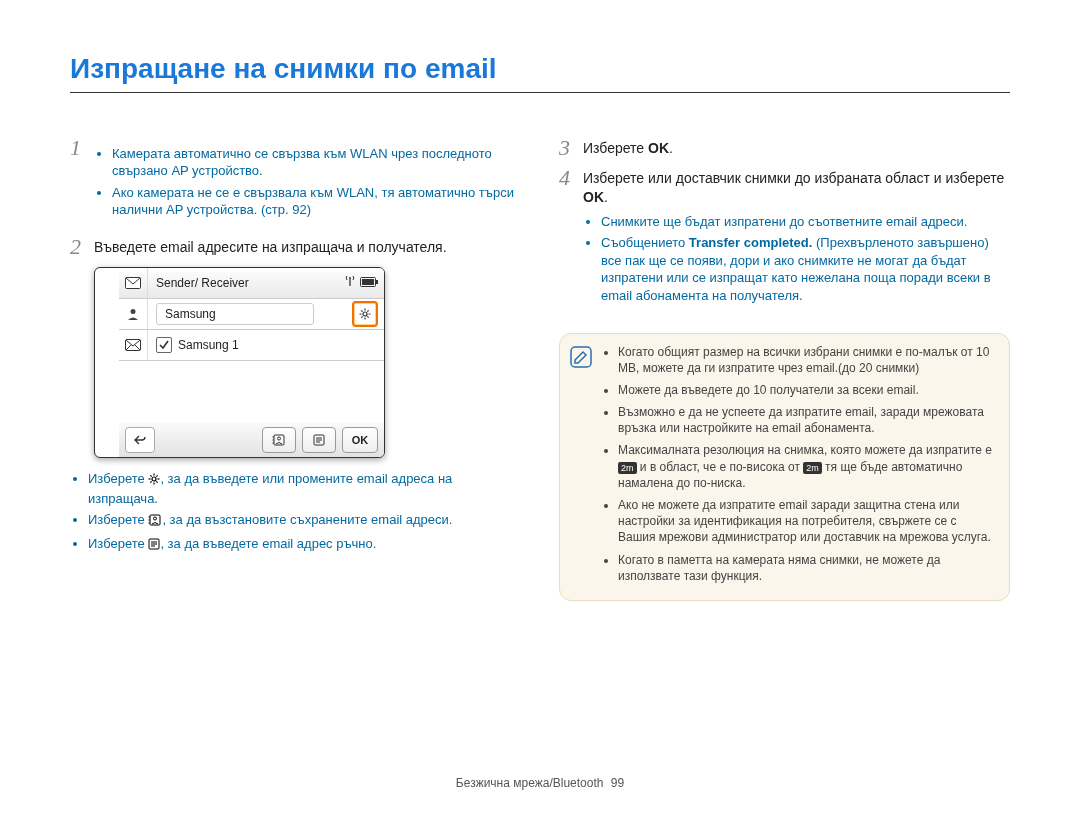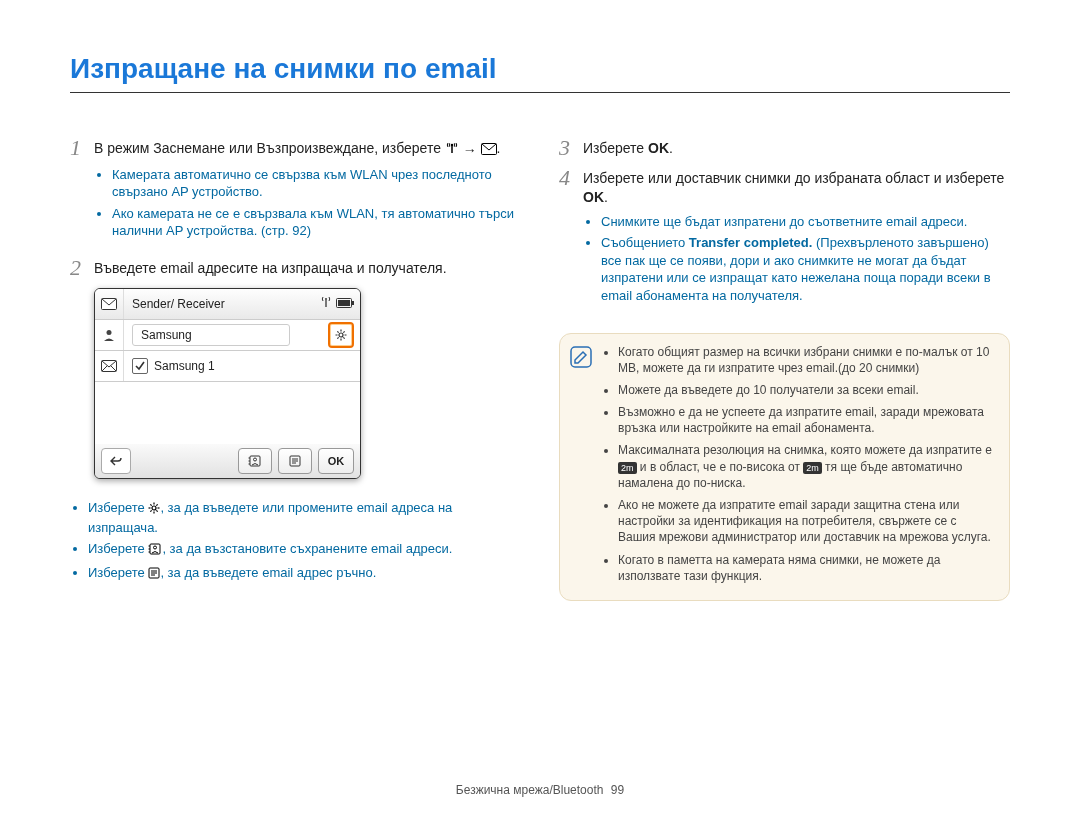--- a/index.html
+++ b/index.html
@@ -59,28 +59,29 @@
     padding-left: 18px;
   }
   ul.sub li {
     margin-bottom: 4px;
     font-size: 13px;
     color: #0369a1;
   }
   .bold { font-weight: bold; }
   
   .camera-ui {
-    margin: 8px 0 20px 24px;
+    margin: 8px 0 12px 24px;
     width: 265px;
     border: 1px solid #333;
     border-radius: 6px;
     overflow: hidden;
     box-shadow: 0 2px 6px rgba(0,0,0,0.35);
     background: #fff;
     font-size: 12px;
+    padding-left: 24px;
   }
   .cam-row {
     display: flex;
     align-items: center;
     height: 30px;
     border-bottom: 1px solid #ccc;
   }
   .cam-head {
     background: linear-gradient(#fefefe,#e9e9e9);
   }
@@ -153,21 +154,21 @@
   .info-box li { margin-bottom:6px; }
   .badge2m {
     display:inline-block;
     background:#333;color:#fff;
     font-size:9px;font-weight:normal;
     padding:0 3px;border-radius:2px;
     line-height:12px;
   }
   .footer {
     position:absolute;
-    bottom:17px;
+    bottom:24px;
     width:1080px;
     text-align:center;
     font-size:12px;
     color:#555;
   }
   .footer .pg { margin-left:4px; }
   
   svg { display:inline-block; }
 </style>
 </head>
@@ -176,37 +177,20 @@
 <div class="page">
   <div class="title">Изпращане на снимки по email</div>
 
   <div class="columns">
 
     <div class="col">
 
       <div class="step">
         <div class="step-num">1</div>
         <div class="step-body">
-          <div class="step-line">
-            <span>В режим Заснемане или Възпроизвеждане, изберете</span>
-            <span class="icon-inline">
-              <svg width="14" height="14" viewBox="0 0 14 14">
-                  <circle cx="7" cy="4" r="1.3" fill="#000"></circle>
-                  <path d="M3 2 Q1.5 4 3 6 M11 2 Q12.5 4 11 6 M4.7 2.3 Q3.8 4 4.7 5.7 M9.3 2.3 Q10.2 4 9.3 5.7" stroke="#000" stroke-width="1" fill="none"></path>
-                  <line x1="7" y1="5" x2="7" y2="12" stroke="#000" stroke-width="1.5"></line>
-                </svg>
-            </span>
-            <span> → </span>
-            <span class="icon-inline">
-              <svg width="16" height="12" viewBox="0 0 16 12">
-                  <rect x="0.5" y="0.5" width="15" height="11" rx="1" fill="none" stroke="#000" stroke-width="1"></rect>
-                  <path d="M1 1 L8 7 L15 1" fill="none" stroke="#000" stroke-width="1"></path>
-                </svg>
-            </span><span>.</span>
-          </div>
           <ul class="sub">
             <li>Камерата автоматично се свързва към WLAN чрез последното свързано AP устройство.</li>
             <li>Ако камерата не се е свързвала към WLAN, тя автоматично търси налични AP устройства. (стр. 92)</li>
           </ul>
         </div>
       </div>
 
       <div class="step">
         <div class="step-num">2</div>
         <div class="step-body">

